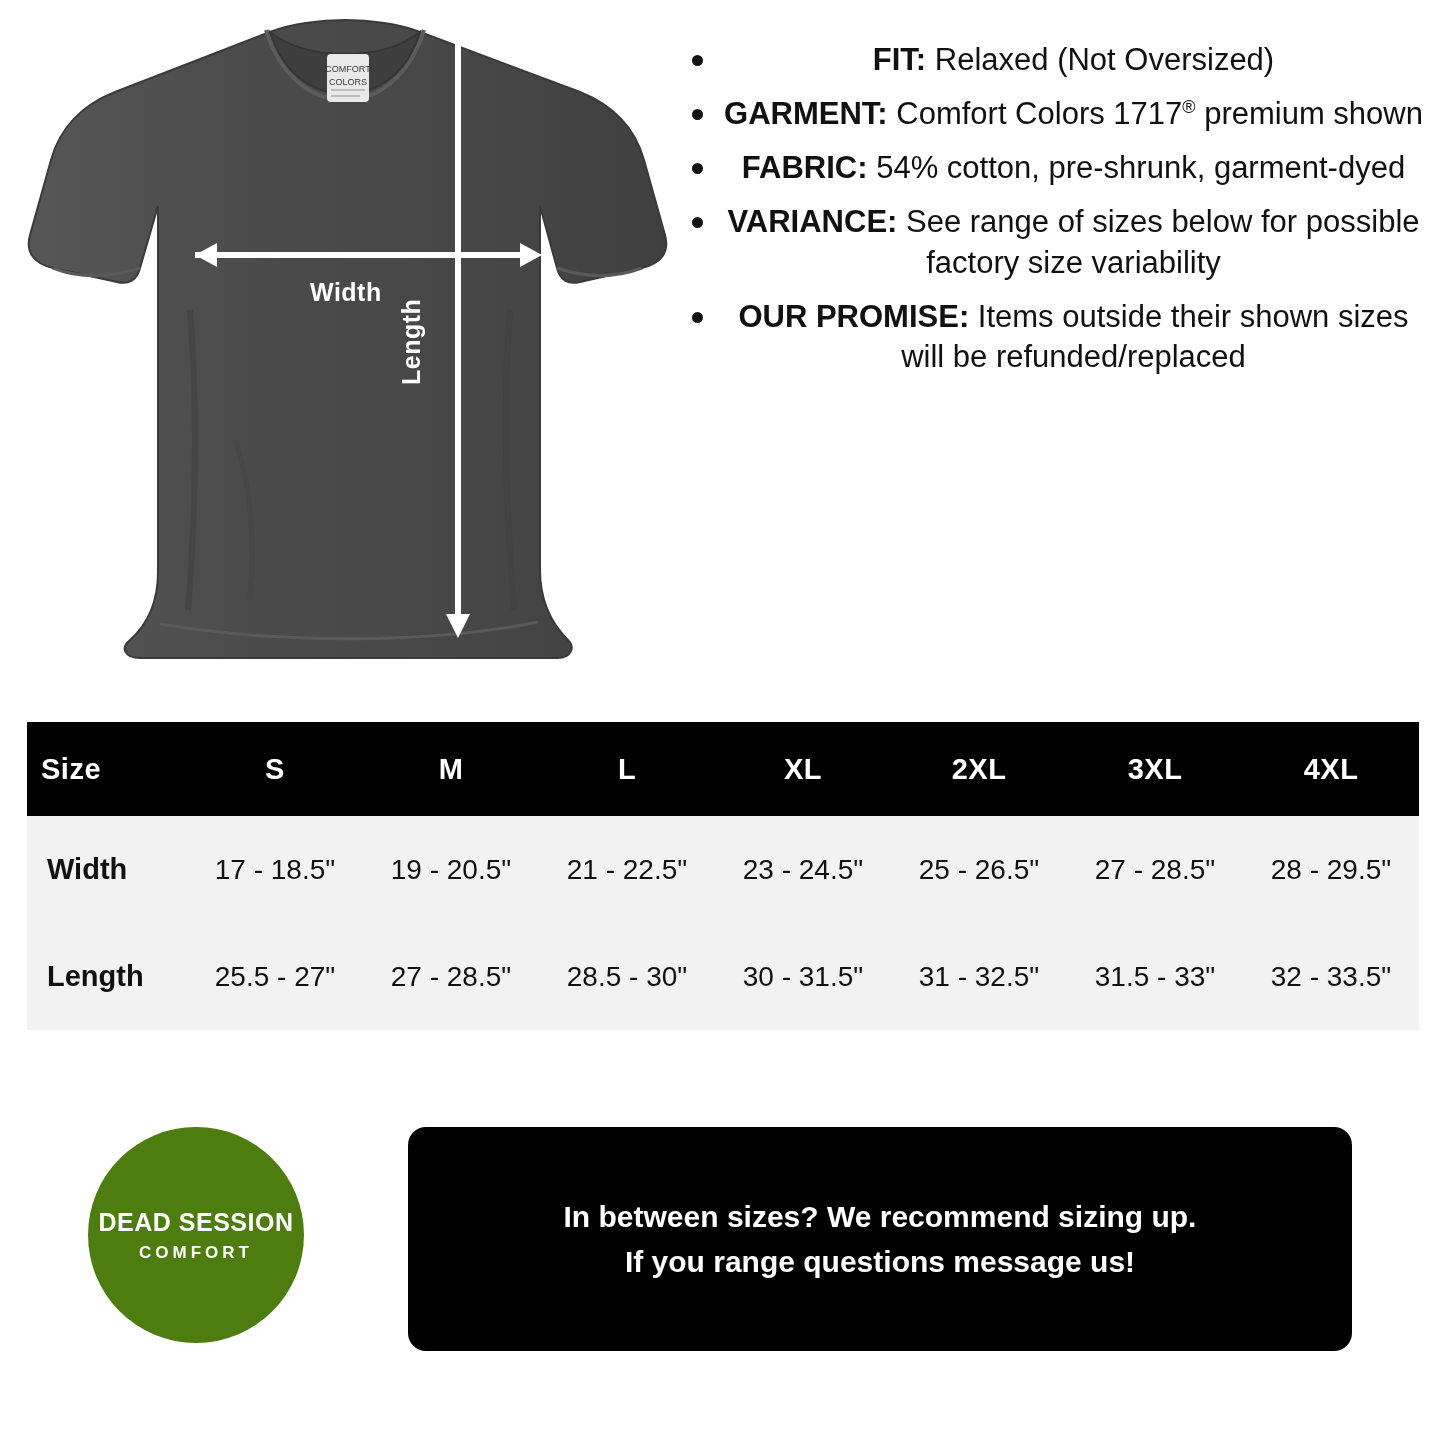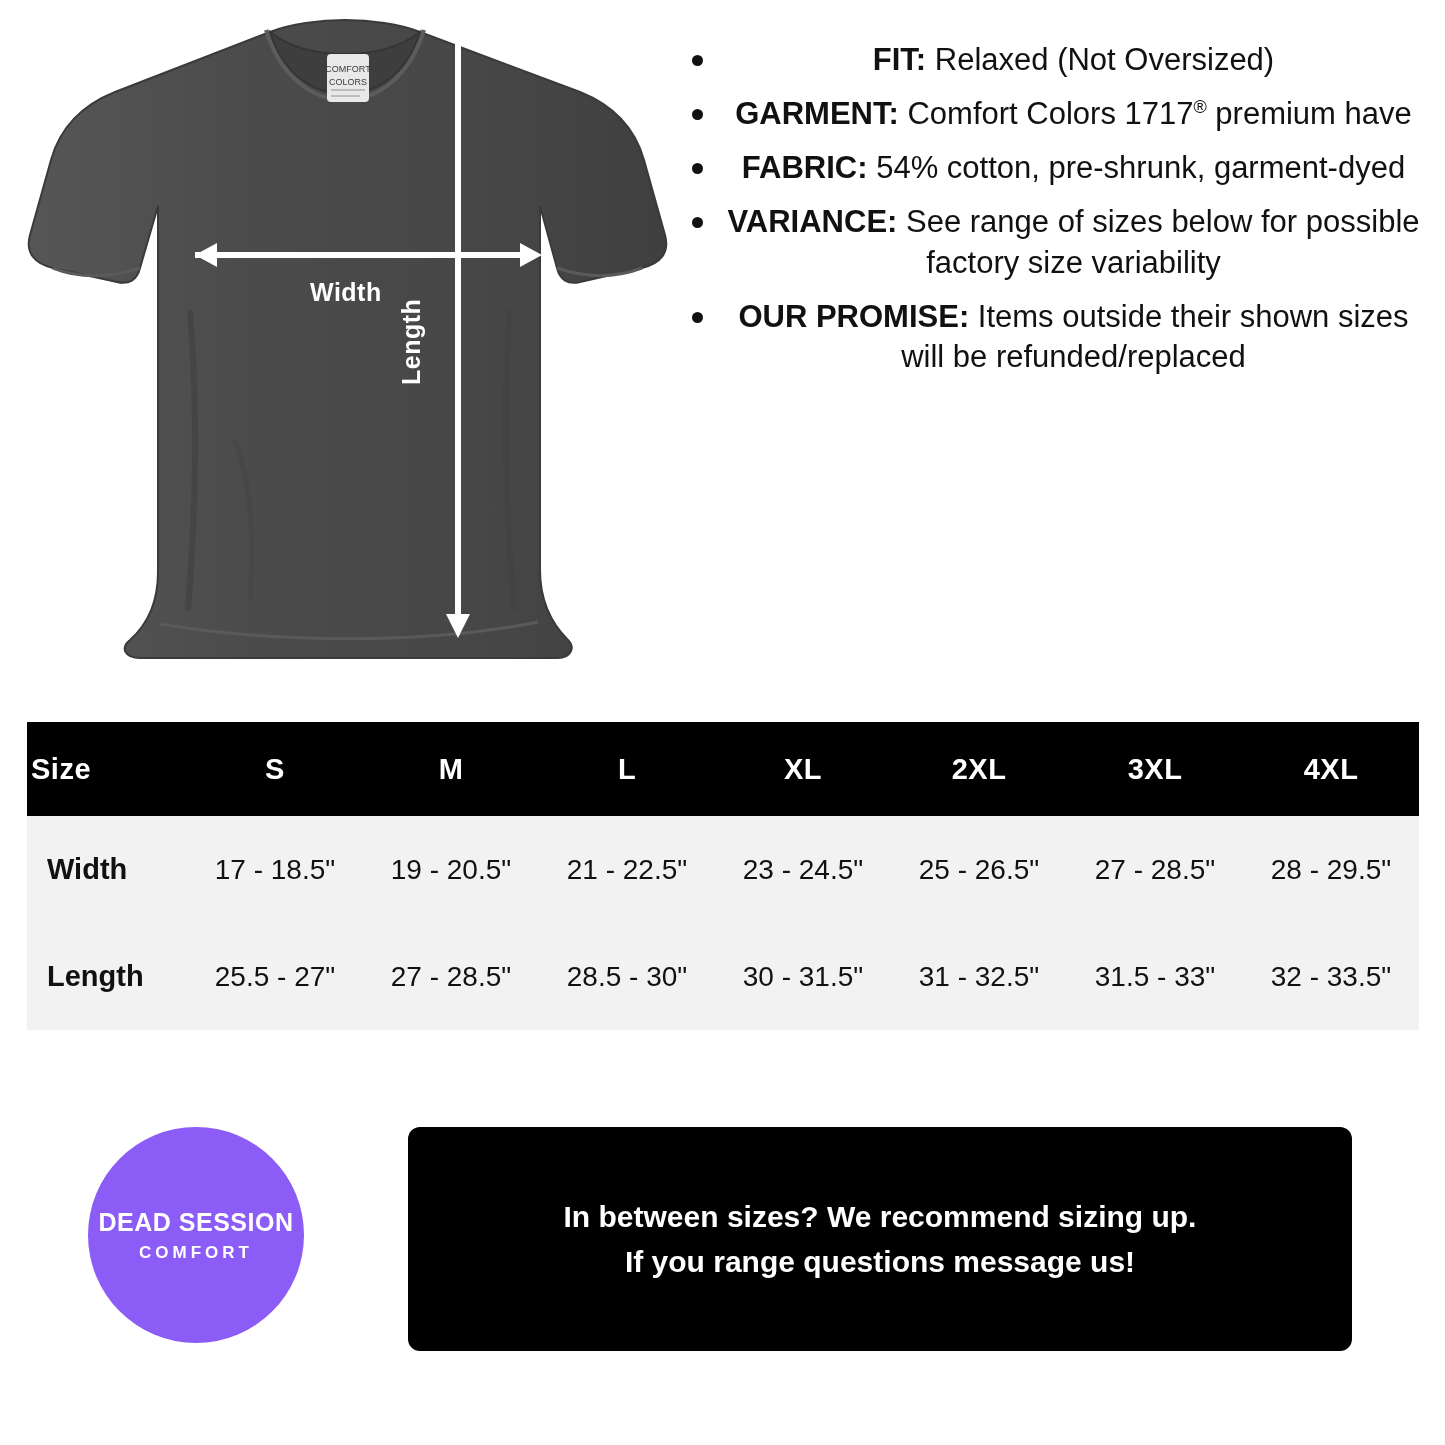--- a/index.html
+++ b/index.html
@@ -109,21 +109,21 @@
     color: #ffffff;
     font-size: 29px;
     font-weight: bold;
     height: 92px;
     vertical-align: middle;
     text-align: center;
     letter-spacing: 0.5px;
   }
   table.size-table thead th.rowhead {
     text-align: left;
-    padding-left: 4px;
+    padding-left: 14px;
   }
   table.size-table tbody td {
     background: #f2f2f2;
     color: #111111;
     font-size: 28px;
     height: 105px;
     text-align: center;
     vertical-align: middle;
   }
   table.size-table tbody td.rowhead {
@@ -133,21 +133,21 @@
     font-size: 29px;
   }
   col.c-label { width: 160px; }
   .logo-badge {
     position: absolute;
     left: 88px;
     top: 1127px;
     width: 216px;
     height: 216px;
     border-radius: 50%;
-    background: #8b5cf6;
+    background: #4d7c0f;
     color: #ffffff;
     display: flex;
     flex-direction: column;
     align-items: center;
     justify-content: center;
   }
   .logo-line1 {
     font-size: 25px;
     font-weight: bold;
     letter-spacing: 0.5px;
@@ -158,21 +158,21 @@
     letter-spacing: 4px;
     margin-top: 6px;
   }
   .note-box {
     position: absolute;
     left: 408px;
     top: 1127px;
     width: 944px;
     height: 224px;
     background: #000000;
-    border-radius: 12px;
+    border-radius: 18px;
     color: #ffffff;
     display: flex;
     flex-direction: column;
     align-items: center;
     justify-content: center;
     text-align: center;
   }
   .note-line {
     font-size: 30px;
     font-weight: bold;
@@ -255,21 +255,21 @@
 
     <span class="dim-label dim-width">Width</span>
     <span class="dim-label dim-length">Length</span>
   </div>
 
   <ul class="bullets">
     <li>
       <b>FIT:</b><span> Relaxed (Not Oversized)</span>
     </li>
     <li>
-      <b>GARMENT:</b><span> Comfort Colors 1717</span><span class="sup">®</span><span> premium have</span>
+      <b>GARMENT:</b><span> Comfort Colors 1717</span><span class="sup">®</span><span> premium shown</span>
     </li>
     <li>
       <b>FABRIC:</b><span> 54% cotton, pre-shrunk, garment-dyed</span>
     </li>
     <li>
       <b>VARIANCE:</b><span> See range of sizes below for possible factory size variability</span>
     </li>
     <li>
       <b>OUR PROMISE:</b><span> Items outside their shown sizes will be refunded/replaced</span>
     </li>

